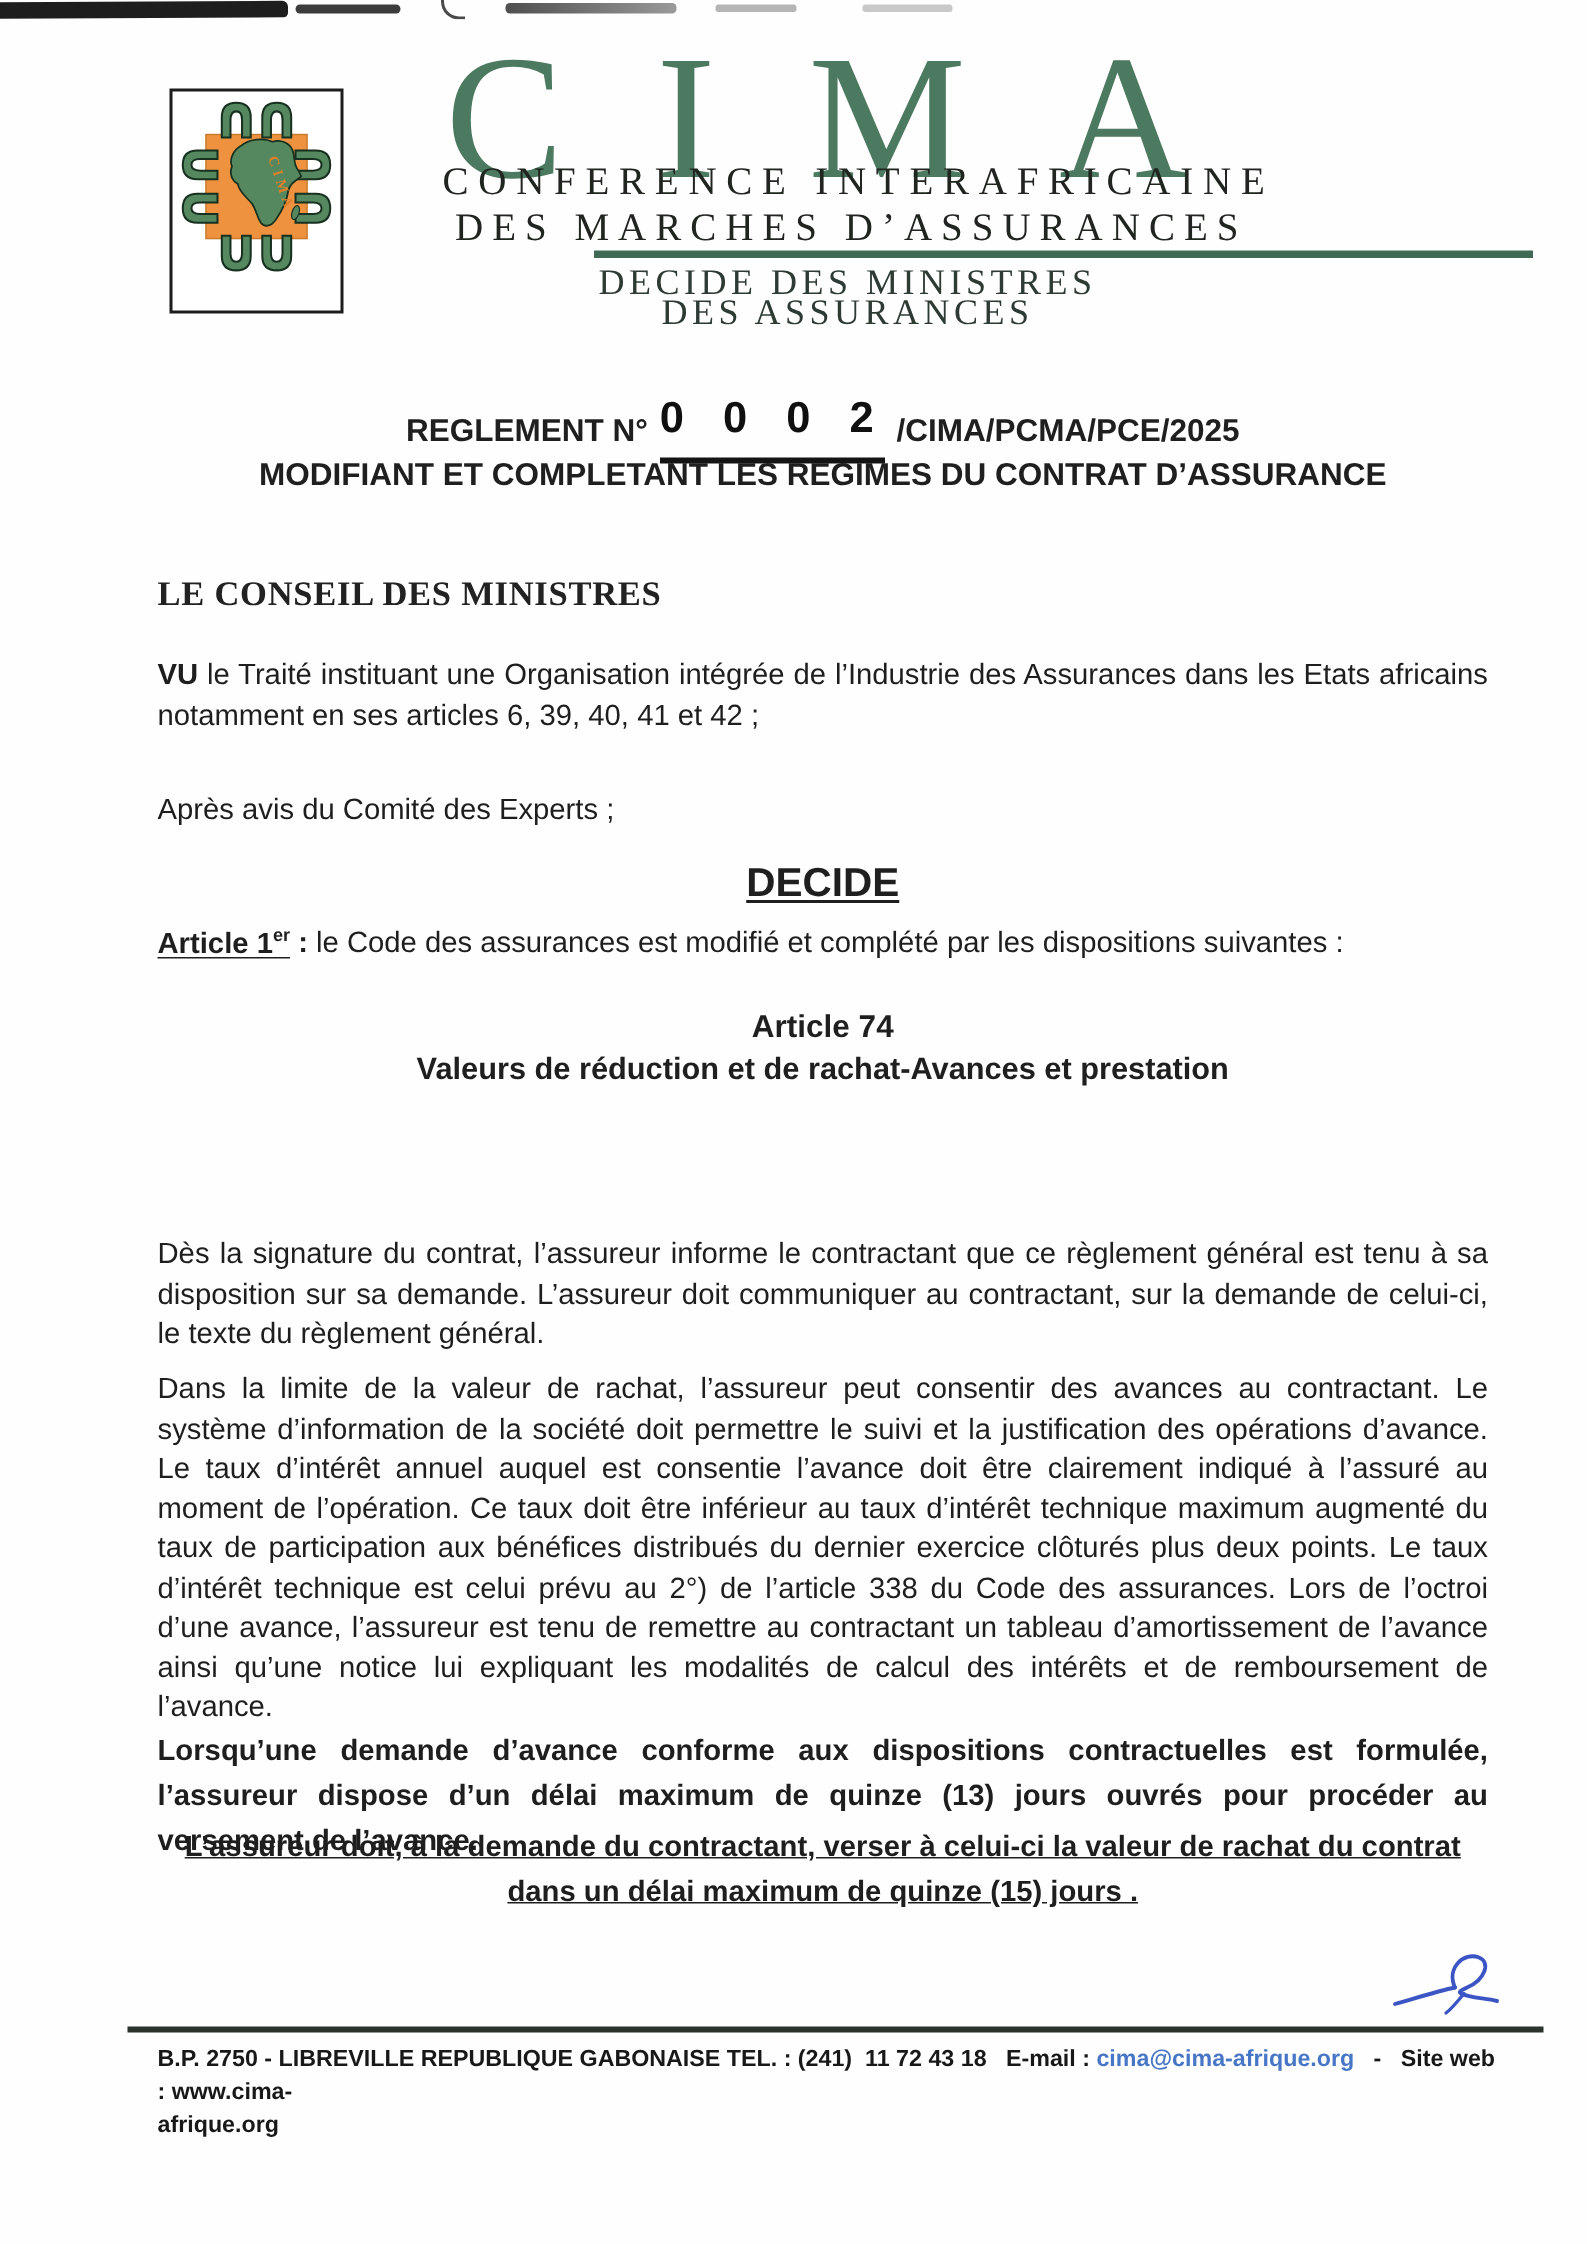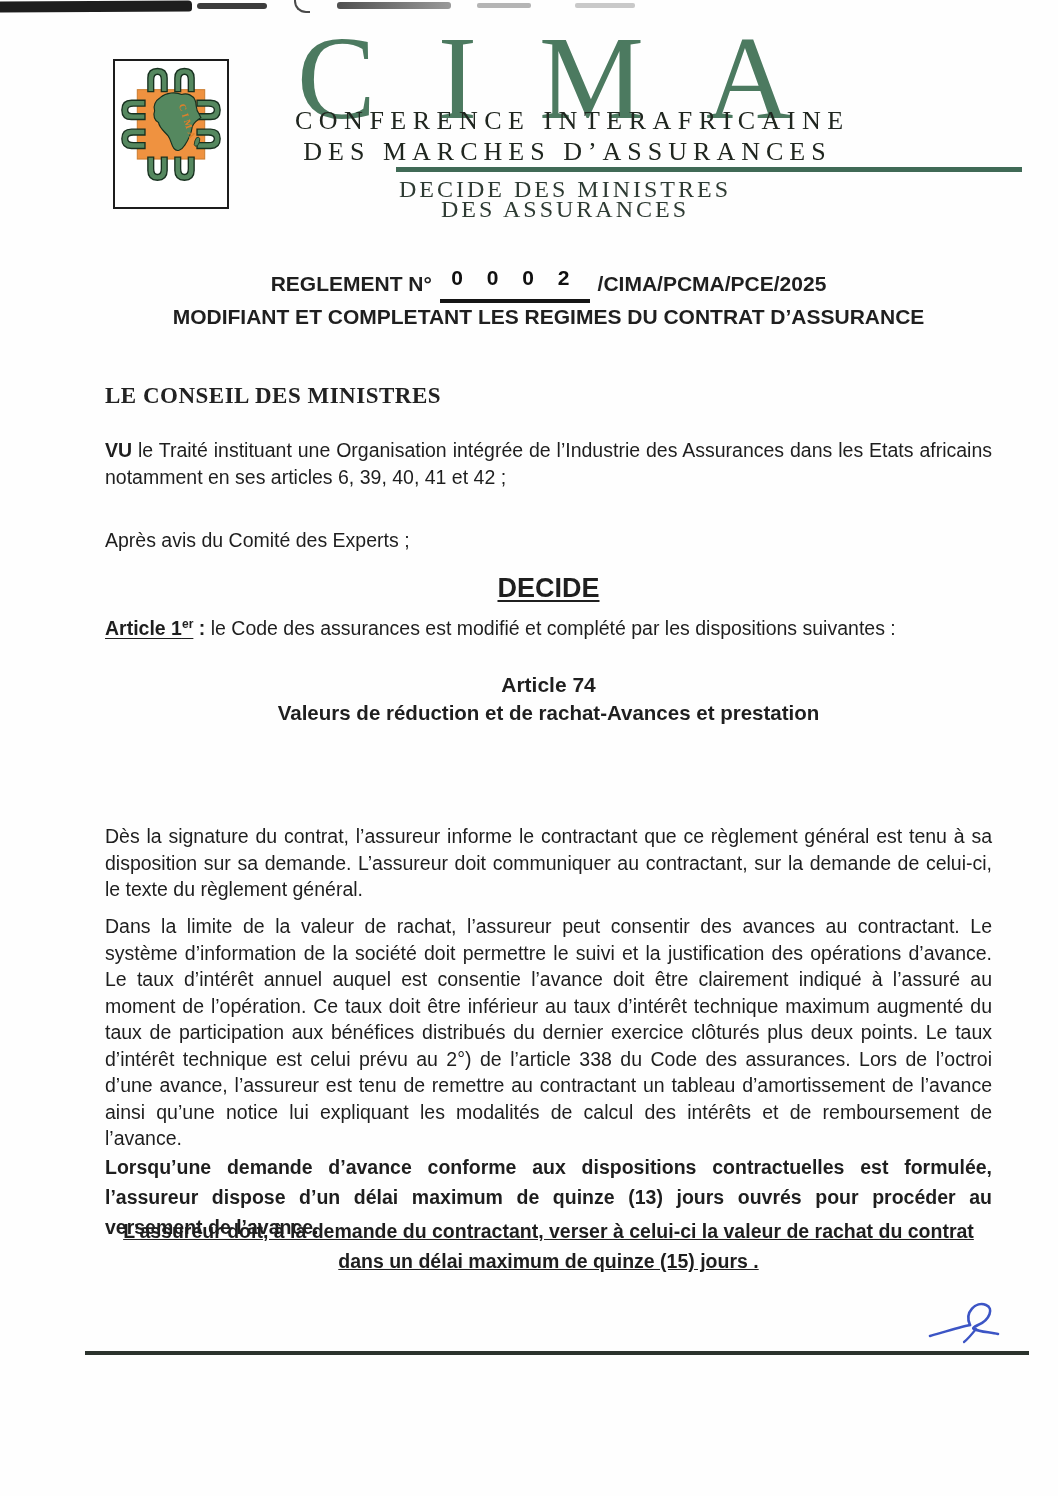--- a/index.html
+++ b/index.html
@@ -44,21 +44,21 @@
   .reg-line1{
     position:absolute;left:105px;top:272px;width:887px;text-align:center;
     font-weight:700;font-size:21px;white-space:nowrap;
   }
   .stamp-wrap{
     display:inline-block;width:150px;border-bottom:4px solid #141414;
     text-align:center;vertical-align:-3px;margin:0 2px;
   }
   .stamp-digits{
     display:inline-block;transform:translateY(-9px);
-    font-size:21px;font-weight:700;letter-spacing:9px;color:#101010;white-space:nowrap;
+    font-size:29px;font-weight:700;letter-spacing:9px;color:#101010;white-space:nowrap;
   }
   .reg-line2{
     position:absolute;left:105px;top:305px;width:887px;text-align:center;
     font-weight:700;font-size:21px;white-space:nowrap;
   }
 
   
   .opening{
     position:absolute;left:105px;top:383px;
     font-family:"Liberation Serif",serif;font-weight:700;font-size:23px;letter-spacing:0.5px;color:#222;
@@ -169,14 +169,16 @@
   <div class="para p4">Lorsqu’une demande d’avance conforme aux dispositions contractuelles est formulée, l’assureur dispose d’un délai maximum de quinze (13) jours ouvrés pour procéder au versement de l’avance.</div>
   <div class="para p5">L’assureur doit, à la demande du contractant, verser à celui-ci la valeur de rachat du contrat dans un délai maximum de quinze (15) jours .</div>
 
   <svg class="signature" viewBox="0 0 84 54">
     <path d="M4,40 C18,36 34,31 44,29" stroke="#3c55c5" stroke-width="2.6" fill="none" stroke-linecap="round"></path>
     <path d="M44,29 C38,16 50,5 60,9 C68,12 64,24 52,29 C48,31 46,32 48,33 C54,36 64,36 72,38" stroke="#3c55c5" stroke-width="2.6" fill="none" stroke-linecap="round"></path>
     <path d="M50,33 C46,38 42,43 38,46" stroke="#3c55c5" stroke-width="2.2" fill="none" stroke-linecap="round"></path>
   </svg>
 
   <div class="footer-rule"></div>
+  <div class="footer-text"><span>B.P. 2750 - LIBREVILLE REPUBLIQUE GABONAISE TEL. : (241)  11 72 43 18   E-mail : </span><span class="email">cima@cima-afrique.org</span><span>   -   Site web : www.cima-</span>
+<span>afrique.org</span></div>
 
 </div>
 
 </body></html>

